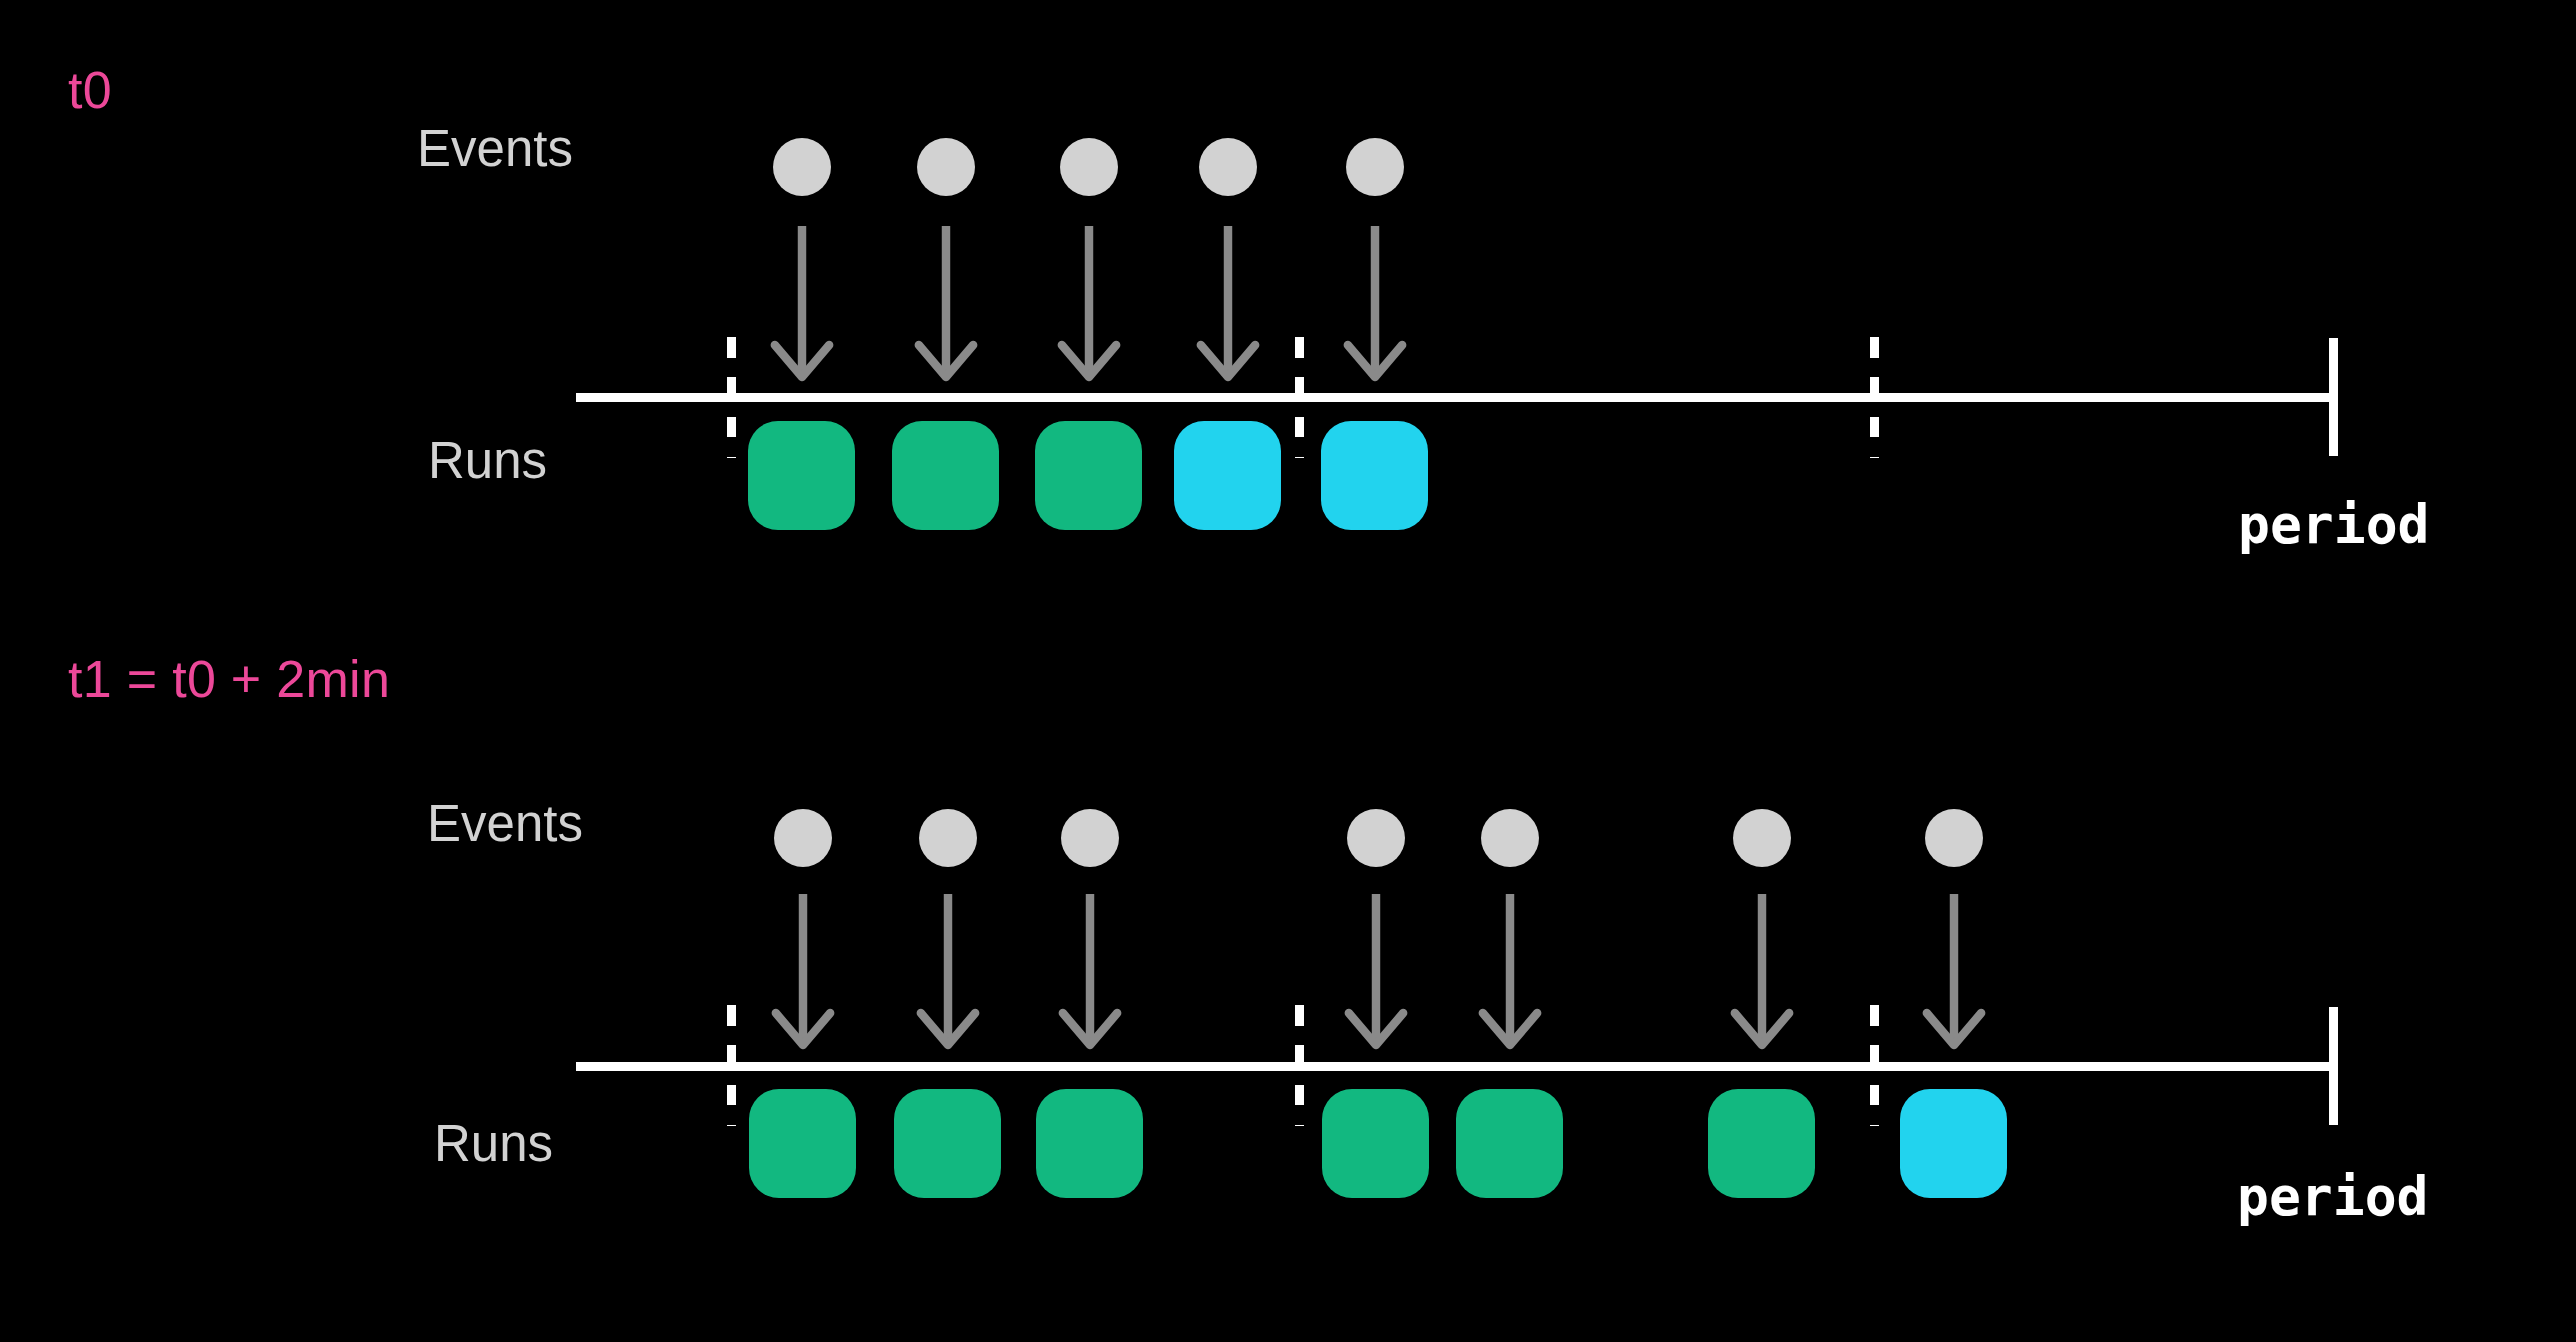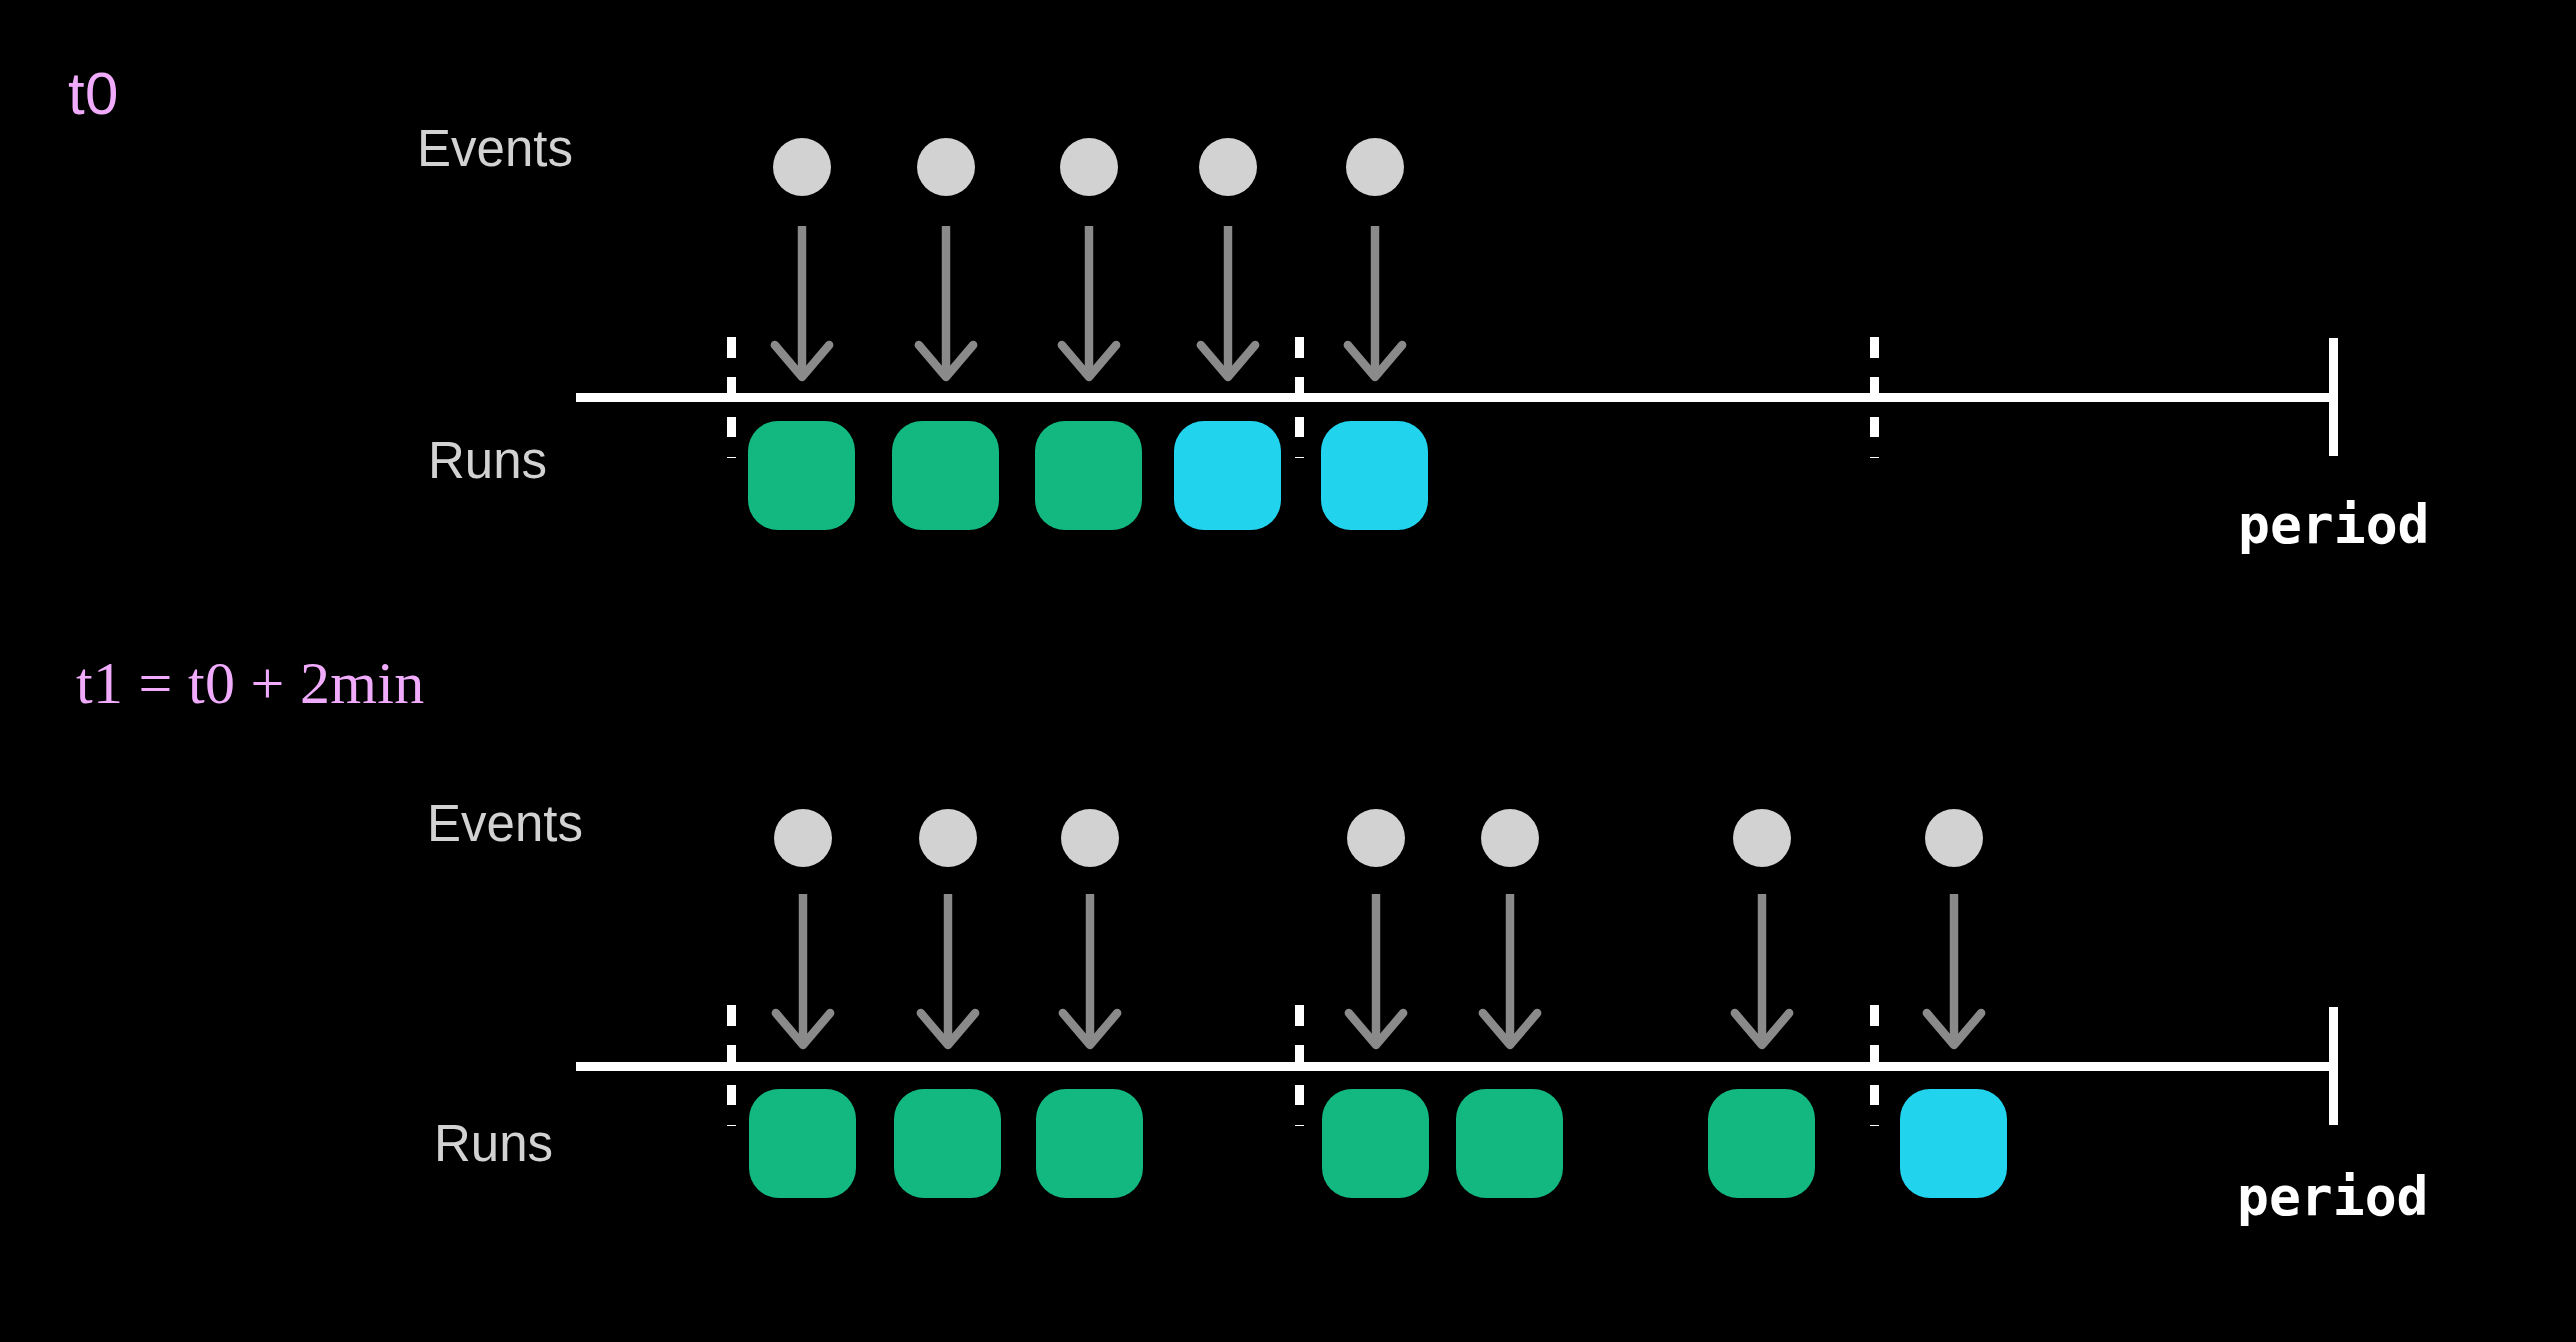--- a/index.html
+++ b/index.html
@@ -10,23 +10,23 @@
   #canvas {
     position: relative;
     width: 2576px;
     height: 1343px;
     background: #000000;
     overflow: hidden;
     font-family: "Liberation Sans", "DejaVu Sans", sans-serif;
   }
   .section-title {
     position: absolute;
-    font-size: 60px;
+    font-size: 52px;
     line-height: 1;
-    color: #f0abfc;
+    color: #ec4899;
     white-space: nowrap;
     letter-spacing: 0.3px;
   }
   .row-label {
     position: absolute;
     font-size: 51px;
     line-height: 1;
     color: #d2d2d2;
     white-space: nowrap;
   }
@@ -120,21 +120,21 @@
           </svg></div>
         <div class="run-box" style="left: 748px; top: 421px; background: rgb(18, 184, 128);"></div>
         <div class="run-box" style="left: 892px; top: 421px; background: rgb(18, 184, 128);"></div>
         <div class="run-box" style="left: 1035px; top: 421px; background: rgb(18, 184, 128);"></div>
         <div class="run-box" style="left: 1174px; top: 421px; background: rgb(34, 211, 238);"></div>
         <div class="run-box" style="left: 1321px; top: 421px; background: rgb(34, 211, 238);"></div>
       </div>
   </div>
 
   <div class="section">
-    <div class="section-title" style="left: 76px; top: 653px; font-family: Liberation Serif, serif;">t1 = t0 + 2min</div>
+    <div class="section-title" style="left: 68px; top: 653px;">t1 = t0 + 2min</div>
     <div class="row-label" style="left: 427px; top: 798px;">Events</div>
     <div class="row-label" style="left: 434px; top: 1118px;">Runs</div>
     <div class="period-label" style="left: 2237px; top: 1170px;">period</div>
     <div class="gfx">
         <div class="timeline-line" style="left: 576px; top: 1062px; width: 1761px; background: rgb(255, 255, 255);"></div>
         <div class="tick-dashed" style="left: 727px; top: 1005px;"></div>
         <div class="tick-dashed" style="left: 1295px; top: 1005px;"></div>
         <div class="tick-dashed" style="left: 1870px; top: 1005px;"></div>
         <div class="tick-end" style="left: 2329px; top: 1007px; background: rgb(255, 255, 255);"></div>
         <div class="event-dot" style="left: 774px; top: 809px; background: rgb(210, 210, 210);"></div>

